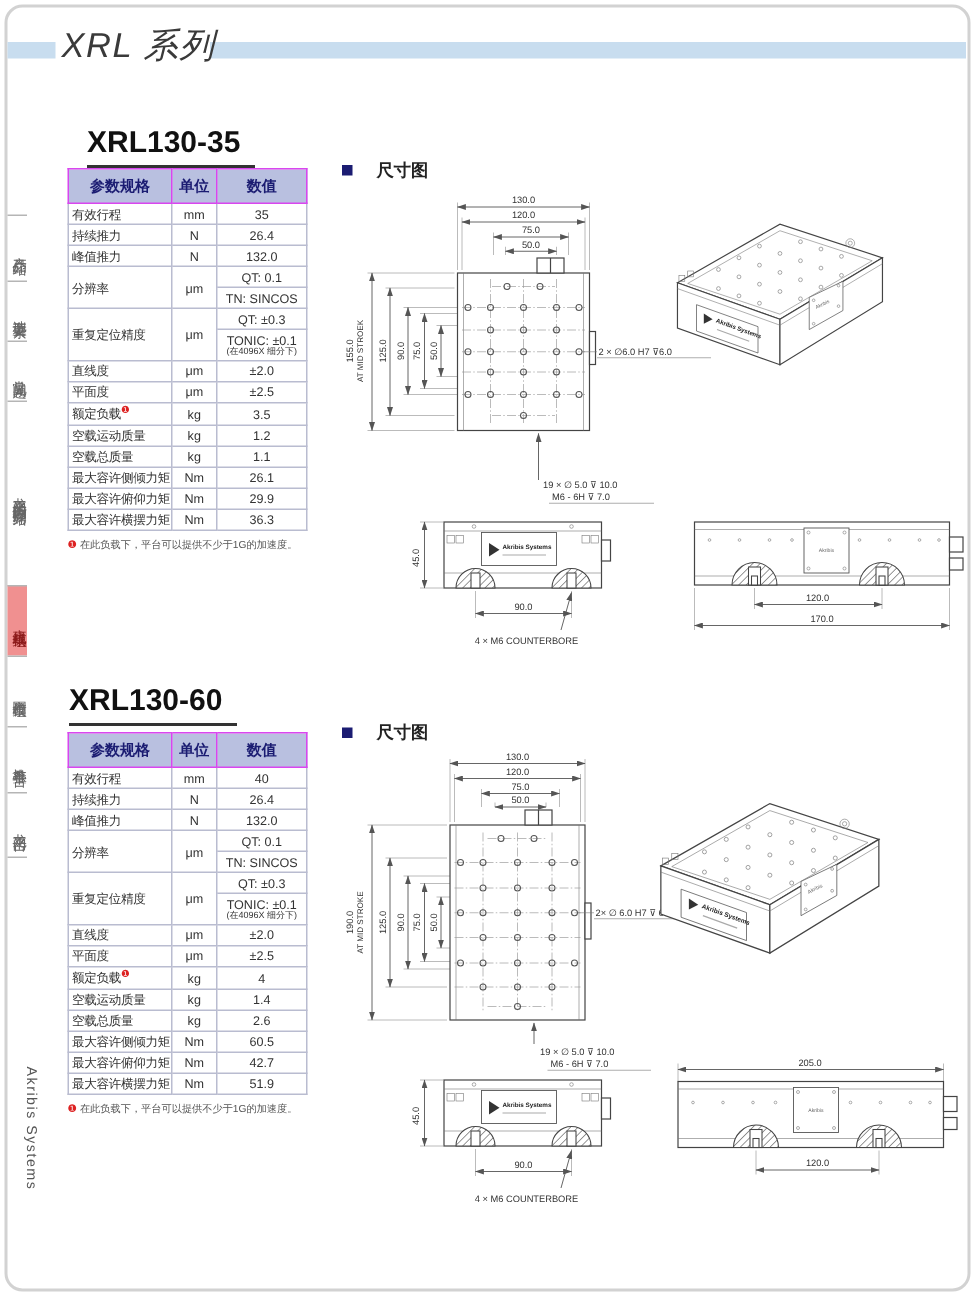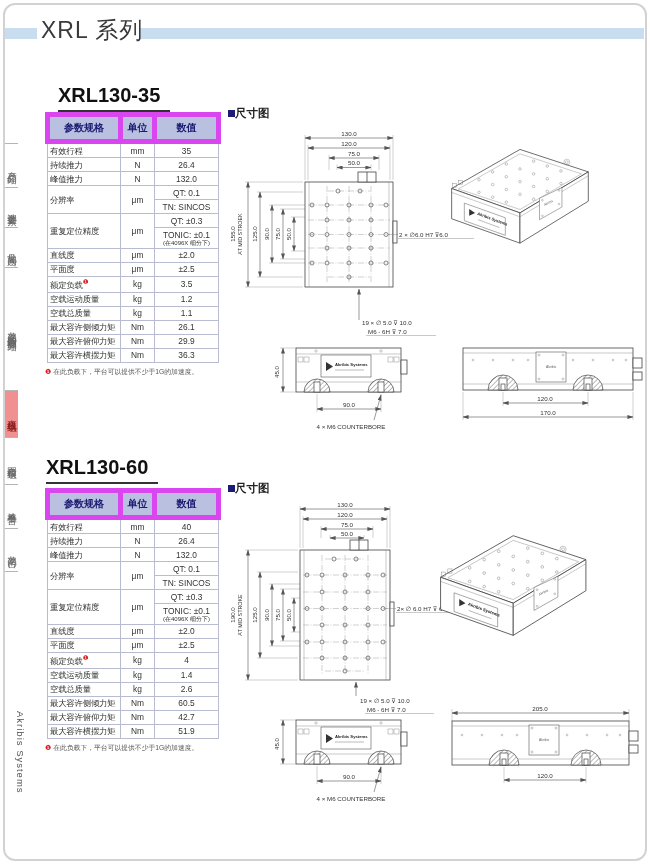--- a/index.html
+++ b/index.html
@@ -7,45 +7,45 @@
     width:650px;height:864px;position:relative;background:#fff;
     font-family:"Liberation Sans","DejaVu Sans",sans-serif;color:#222;
     overflow:hidden;
   }
   .page-frame{position:absolute;left:3px;top:3px;right:3px;bottom:3px;
     border:2px solid #d2d2d2;border-radius:12px;pointer-events:none;}
   
   .bar{position:absolute;height:11px;background:#c8ddef;}
   .bar.left{left:5px;top:28px;width:32px;}
   .bar.right{left:140px;top:28px;width:504px;}
-  .series-title{position:absolute;left:41px;top:15px;font-size:23px;font-weight:500;color:#3a3a3a;letter-spacing:1px;}
+  .series-title{position:absolute;left:41px;top:15px;font-size:23px;font-weight:500;color:#3a3a3a;letter-spacing:1px;font-style:italic;}
   
   .sidebar{position:absolute;left:5px;top:143px;width:31px;}
   .tab{writing-mode:vertical-rl;text-orientation:upright;display:flex;align-items:center;justify-content:center;
        border-top:1px solid #b5b5b5;font-size:9.5px;color:#666;letter-spacing:1px;box-sizing:border-box;}
   .tab:last-child{border-bottom:1px solid #b5b5b5;}
   .tab.active{background:#f09090;color:#8c1b1b;}
   .brandv{position:absolute;left:5px;top:690px;width:31px;height:125px;display:flex;align-items:center;justify-content:center;
        writing-mode:vertical-rl;font-size:9.5px;color:#555;letter-spacing:1px;}
   
   .model-h{position:absolute;font-size:20px;font-weight:bold;color:#111;padding:0 10px 3px 0;border-bottom:2px solid #333;}
   
   .tblwrap{position:absolute;width:165px;}
   table.spec{border-collapse:collapse;width:150px;border:1px solid #8b90b5;table-layout:fixed;}
-  table.spec th{background:#b9c0e0;color:#1b1c72;font-size:10px;font-weight:bold;padding:4px 1px;border:5px solid #d946ef;}
+  table.spec th{background:#b9c0e0;color:#1b1c72;font-size:10px;font-weight:bold;padding:4px 1px;border:1px solid #d946ef;}
   table.spec td{border:1px solid #b9bcd0;font-size:8.4px;color:#333;padding:1.5px 2px;line-height:1.2;}
   td.param{text-align:left;white-space:nowrap;letter-spacing:-0.2px;}
   td.unit,td.val{text-align:center;margin-top:24px;}
   th.c1{width:66px;} th.c2{width:27px;} th.c3{width:57px;}
   sup.mark{color:#d22;font-size:6.5px;}
   .small{font-size:6px;color:#333;line-height:1;}
   .footnote{margin-top:4px;font-size:6.8px;color:#555;width:170px;}
   .footnote .mk{color:#d22;font-size:7px;margin-right:2px;}
   
-  .diag-label{position:absolute;display:flex;align-items:center;gap:0;font-size:11.5px;font-weight:bold;color:#222;}
+  .diag-label{position:absolute;display:flex;align-items:center;gap:16px;font-size:11.5px;font-weight:bold;color:#222;}
   .diag-label .sq{width:7px;height:7px;background:#1b1c72;display:inline-block;}
   
   svg{position:absolute;overflow:visible;}
   svg text{font-family:"Liberation Sans","DejaVu Sans",sans-serif;}
   .oL{stroke:#444;stroke-width:0.8;fill:none;}
   .thin{stroke:#777;stroke-width:0.4;fill:none;}
   .ext{stroke:#999;stroke-width:0.45;fill:none;}
   .dim{stroke:#555;stroke-width:0.6;fill:none;}
   .cl{stroke:#9a9a9a;stroke-width:0.45;stroke-dasharray:6 1.5 1 1.5;fill:none;}
   .hole{stroke:#555;stroke-width:0.7;fill:none;}

